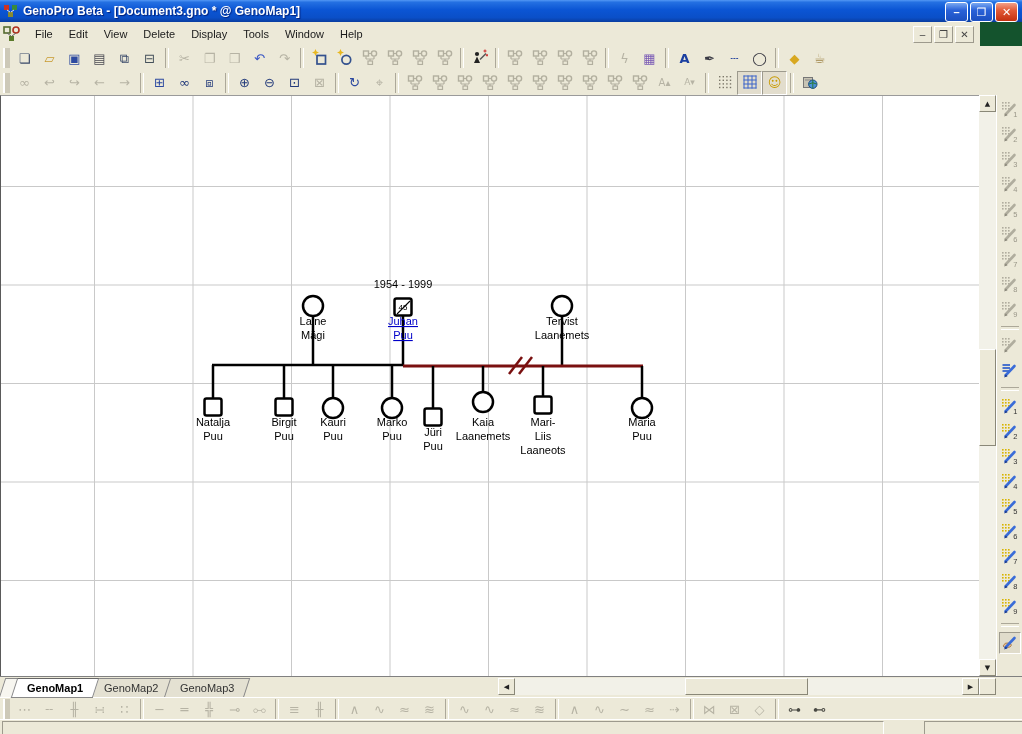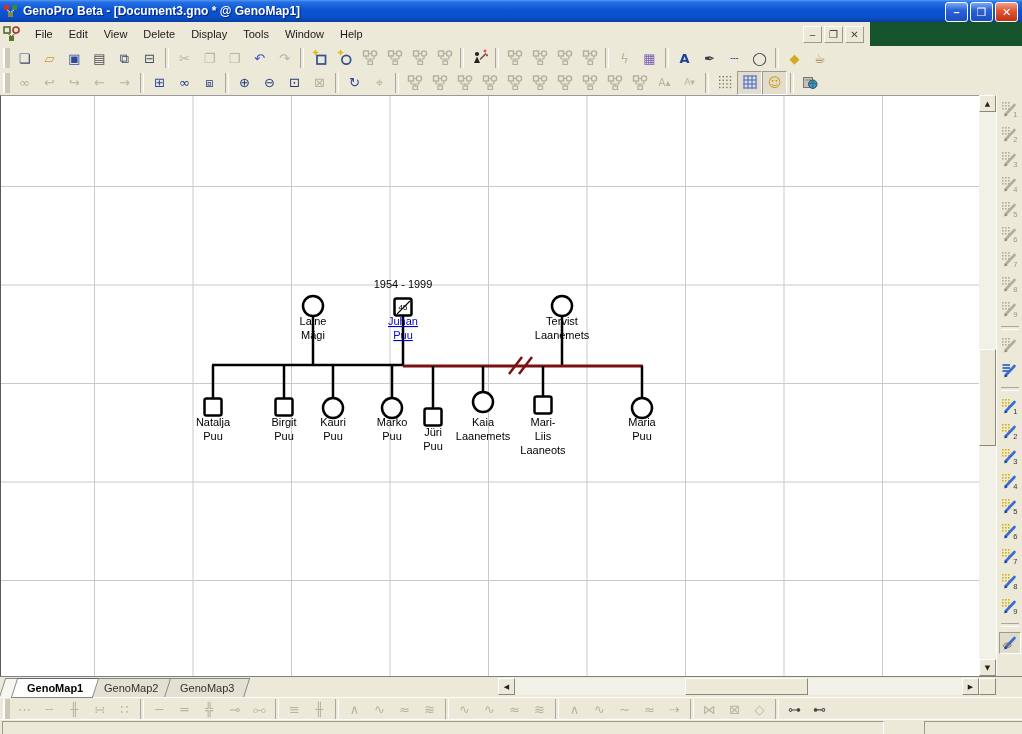--- a/index.html
+++ b/index.html
@@ -13,21 +13,21 @@
     display:flex;align-items:center;color:#fff;}
   .app-icon{width:16px;height:16px;margin:0 4px 0 3px;flex:0 0 auto;}
   .title-text{font-weight:bold;font-size:12px;text-shadow:1px 1px 1px #00207a;white-space:nowrap;}
   .win-btns{position:absolute;right:4px;top:2px;display:flex;gap:2px;}
   .wbtn{width:21px;height:18px;border-radius:3px;border:1px solid #fff;
     background:linear-gradient(180deg,#7aa9f2,#2a62d8 40%,#1b4fc0);color:#fff;
     display:flex;align-items:center;justify-content:center;font-size:11px;font-weight:bold;}
   .wbtn.close{background:linear-gradient(180deg,#f2a088,#e25b38 40%,#c43010);}
 
   
-  .menubar{position:absolute;left:0;top:22px;width:870px;height:24px;background:#ece9d8;
+  .menubar{position:absolute;left:0;top:22px;width:980px;height:24px;background:#ece9d8;
     display:flex;align-items:center;border-bottom:1px solid #d8d4c4;}
   .doc-icon{width:18px;height:16px;margin:0 6px 0 3px;}
   .menuitem{padding:3px 8px;cursor:default;}
   .mdi-btns{position:absolute;right:6px;top:4px;display:flex;gap:2px;}
   .mbtn{width:17px;height:15px;background:#ece9d8;border:1px solid;border-color:#fff #9d9a8d #9d9a8d #fff;
     color:#444;font-size:10px;display:flex;align-items:center;justify-content:center;}
 
   
   .toolbar{position:absolute;left:0;width:1022px;background:#ece9d8;display:flex;align-items:center;
     border-bottom:1px solid #d8d4c4;}

